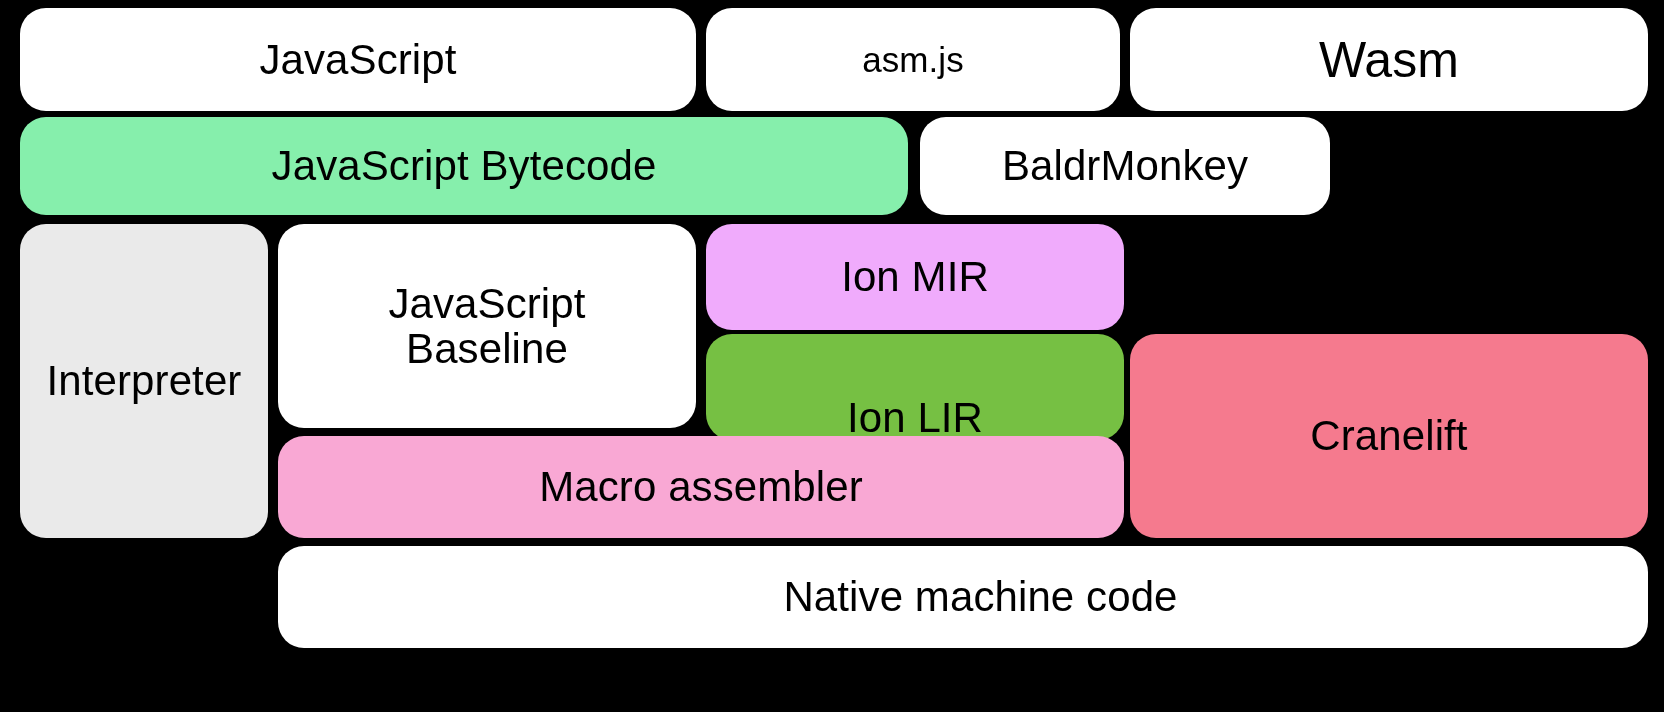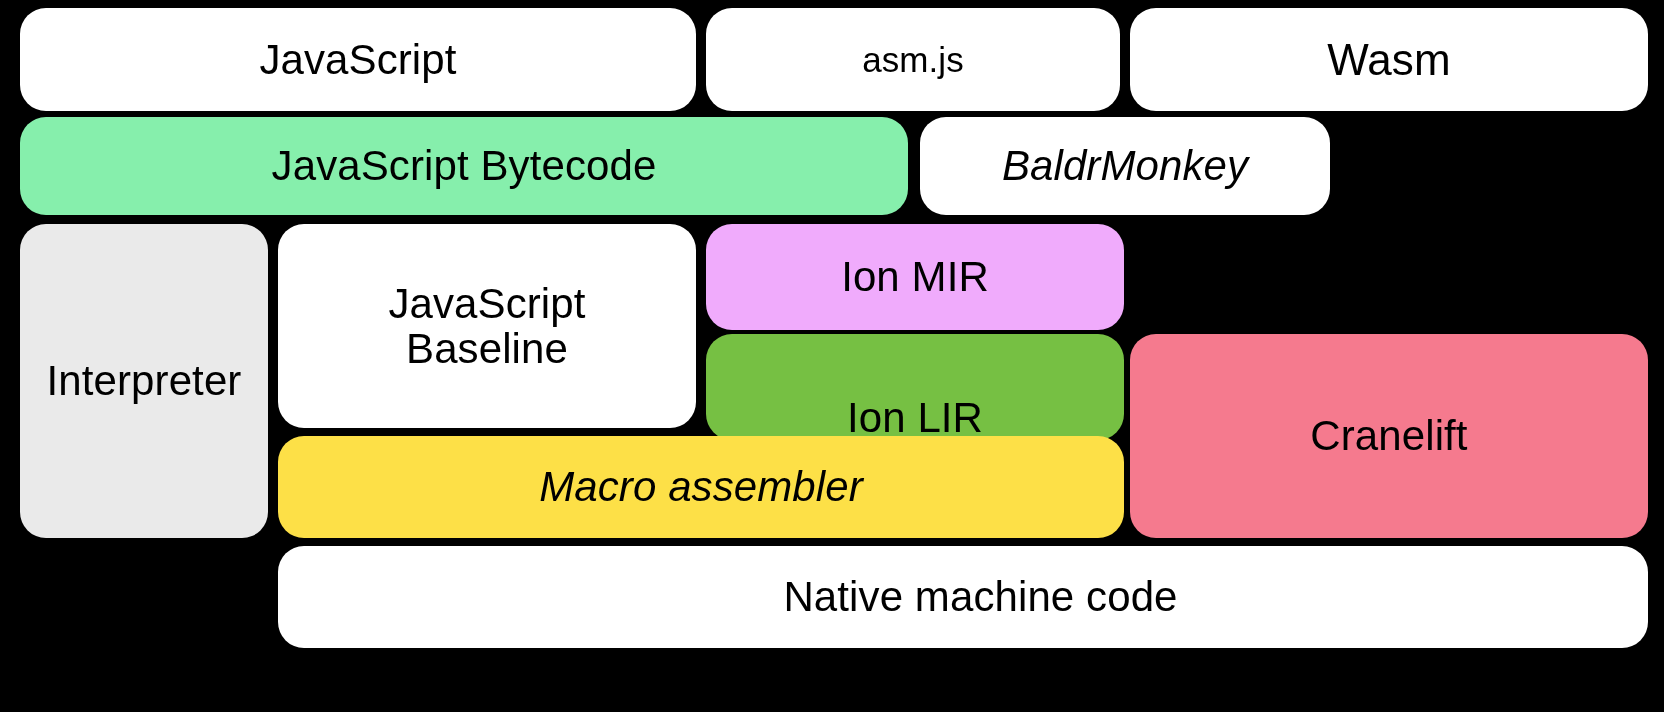--- a/index.html
+++ b/index.html
@@ -31,24 +31,24 @@
   }
   .node-label {
     display: block;
     width: 100%;
     padding: 0 6px;
     box-sizing: border-box;
   }
   
   .n-javascript       { left: 20px;   top: 8px;   width: 676px; height: 103px; background:#FFFFFF; border-radius: 26px; font-size: 42px; }
   .n-asmjs            { left: 706px;  top: 8px;   width: 414px; height: 103px; background:#FFFFFF; border-radius: 26px; font-size: 35px; }
-  .n-wasm             { left: 1130px; top: 8px;   width: 518px; height: 103px; background:#FFFFFF; border-radius: 26px; font-size: 44px; }
+  .n-wasm             { left: 1130px; top: 8px;   width: 518px; height: 103px; background:#FFFFFF; border-radius: 26px; font-size: 50px; }
   
   .n-jsbytecode       { left: 20px;   top: 117px; width: 888px; height: 98px;  background:#FFFFFF; border-radius: 26px; font-size: 42px; }
-  .n-baldrmonkey      { left: 920px;  top: 117px; width: 410px; height: 98px;  background:#FFFFFF; border-radius: 26px; font-size: 42px; font-style: italic; }
+  .n-baldrmonkey      { left: 920px;  top: 117px; width: 410px; height: 98px;  background:#FFFFFF; border-radius: 26px; font-size: 42px; }
   
   .n-interpreter      { left: 20px;   top: 224px; width: 248px; height: 314px; background:#EAEAEA; border-radius: 26px; font-size: 42px; }
   .n-jsbaseline       { left: 278px;  top: 224px; width: 418px; height: 204px; background:#FFFFFF; border-radius: 26px; font-size: 42px; }
   .n-ionmir           { left: 706px;  top: 224px; width: 418px; height: 106px; background:#76C043; border-radius: 26px; font-size: 42px; }
   .n-ionlir           { left: 706px;  top: 334px; width: 418px; height: 106px; background:#76C043; border-radius: 26px; font-size: 42px; }
   .n-cranelift        { left: 1130px; top: 334px; width: 518px; height: 204px; background:#F57A8E; border-radius: 26px; font-size: 42px; }
   .n-macroassembler   { left: 278px;  top: 436px; width: 846px; height: 102px; background:#FFFFFF; border-radius: 26px; font-size: 42px; }
   
   .n-nativemachinecode{ left: 278px;  top: 546px; width: 1370px; height: 102px; background:#FFFFFF; border-radius: 26px; font-size: 42px; }
 </style>
@@ -83,21 +83,21 @@
   </div>
   <div class="node n-ionmir" style="background: #f0abfc;">
     <span class="node-label">Ion MIR</span>
   </div>
   <div class="node n-ionlir" style="background: rgb(118, 192, 67); align-items: flex-end;">
     <span class="node-label">Ion LIR</span>
   </div>
   <div class="node n-cranelift" style="background: rgb(245, 122, 142);">
     <span class="node-label">Cranelift</span>
   </div>
-  <div class="node n-macroassembler" style="background: #fde047; font-style: italic;">
+  <div class="node n-macroassembler" style="background: #f9a8d4;">
     <span class="node-label">Macro assembler</span>
   </div>
 
   <div class="node n-nativemachinecode" style="background: rgb(255, 255, 255); padding-left: 35px;">
     <span class="node-label">Native machine code</span>
   </div>
 
 </div>
 
 </body></html>

